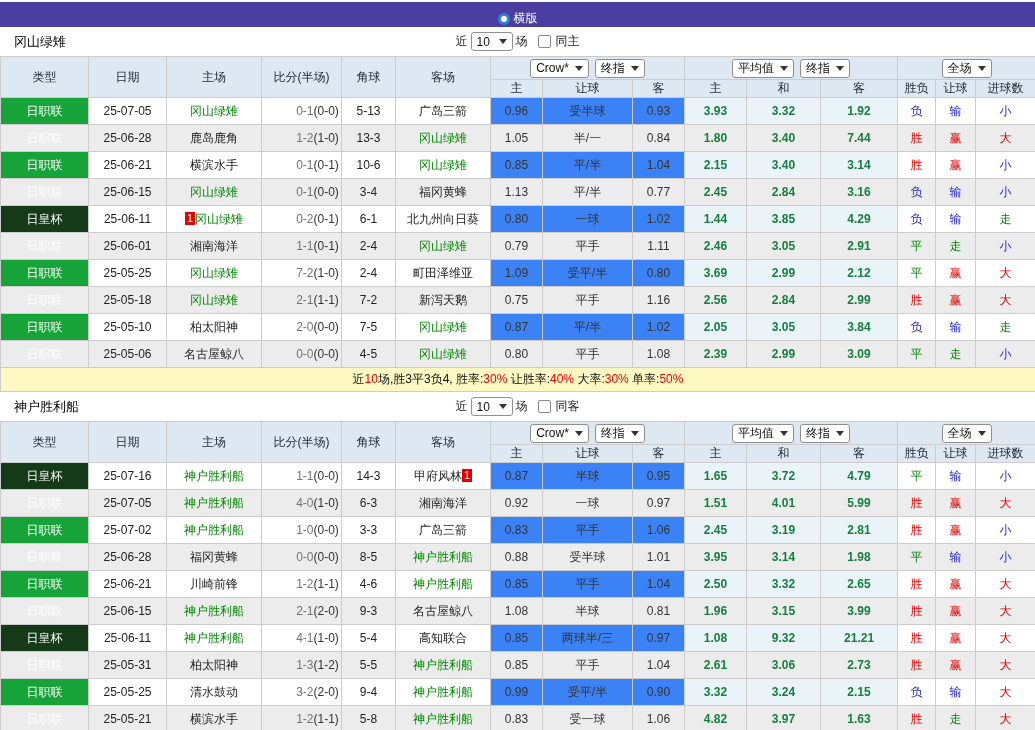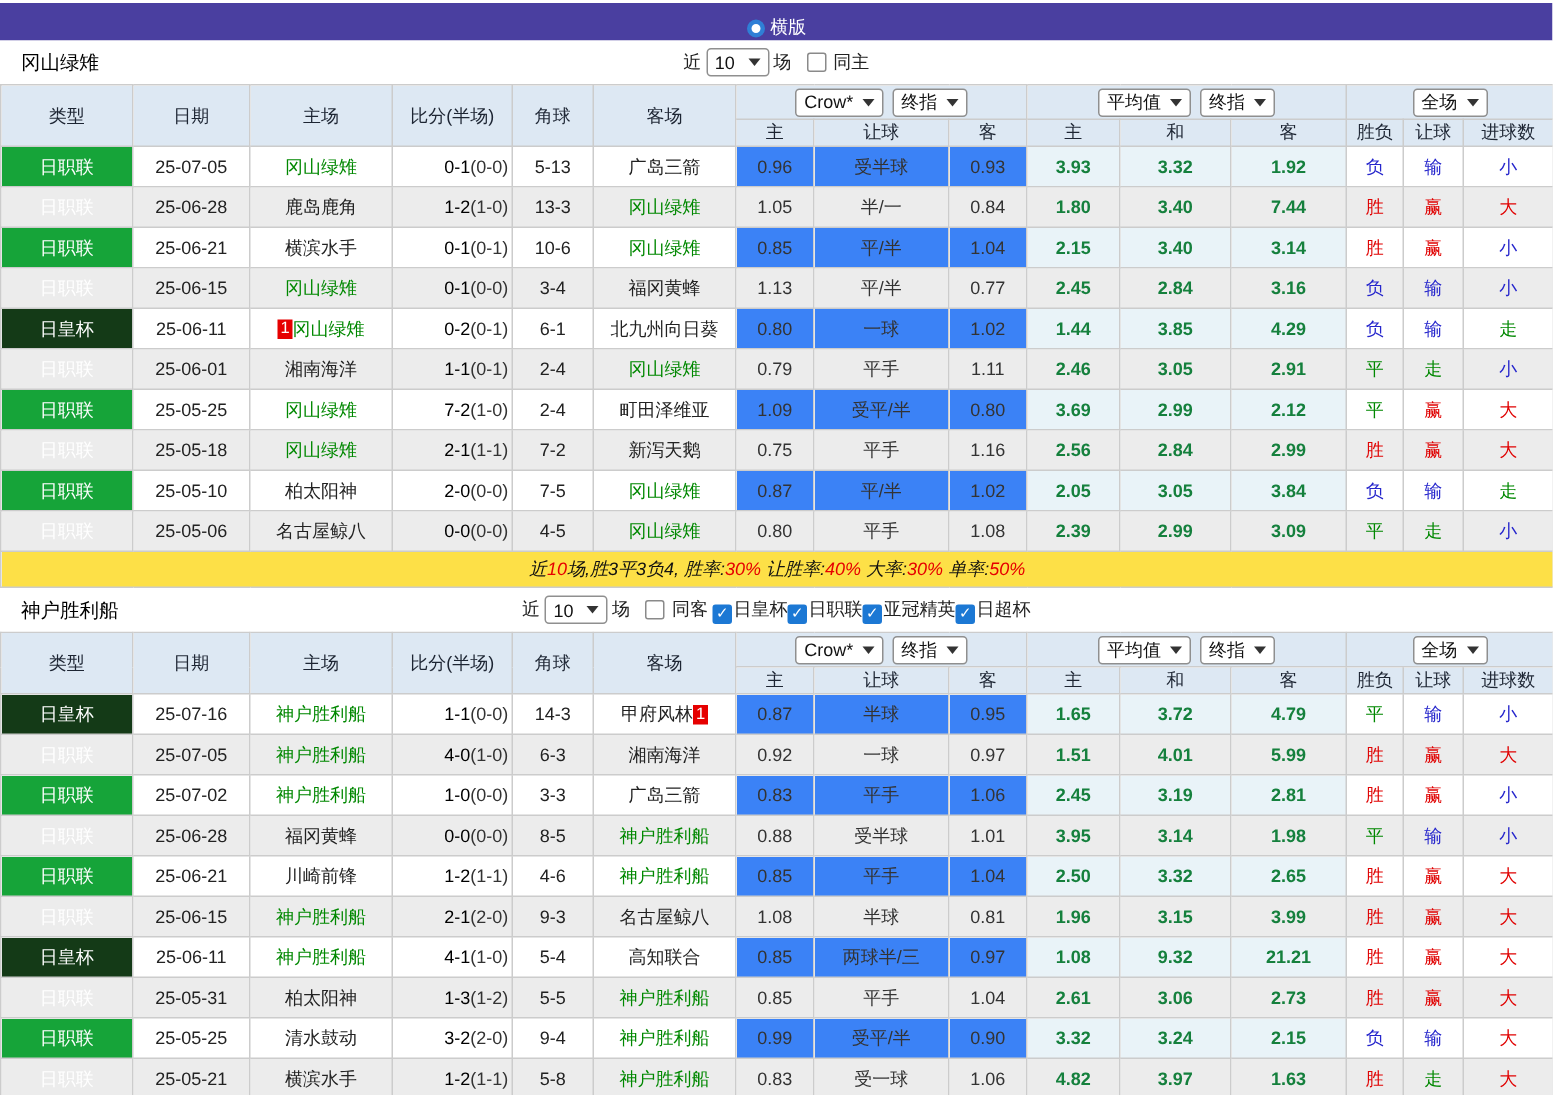--- a/index.html
+++ b/index.html
@@ -23,27 +23,27 @@
   thead tr.dd-row td{height:22px;}
   thead tr.sub-row th{height:17px;}
   .dd-wrap{display:flex;align-items:center;justify-content:center;gap:6px;}
   tbody td{height:26px;color:#222;background:#fff;}
   tr.alt td{background:#ececec;}
   td.league{background:#16a439;color:#fff;}
   td.cup{background:#143a17;color:#fff;}
   td.cream{background:#3b82f6;color:#333;}
   td.avgc{background:#e9f3f8;color:#15803d;font-weight:bold;}
   .hl{color:#008800;}
-  .score-m{color:#000000;margin-left:32px;}
+  .score-m{color:#737373;margin-left:32px;}
   .score-h{color:#333;}
   .badge{display:inline-block;background:#e60000;color:#fff;padding:0 2px;font-size:11px;line-height:13px;vertical-align:1px;}
   td.r-red{color:#e00000;}
   td.r-green{color:#008800;}
   td.r-blue{color:#2626cc;}
-  tfoot td{height:23px;background:#fde047;color:#111;font-style:italic;}
+  tfoot td{height:23px;background:#fef9c3;color:#111;}
   .sum-red{color:#e60000;}
 </style>
 </head>
 <body>
 
 <div class="topbar">
   <span class="title">近期战绩</span>
   <span class="radio-opt">
     <span class="radio"></span>
     <span>竖版</span>
@@ -324,21 +324,20 @@
     <span class="team-label">神户胜利船</span>
     <div class="filter-controls">
       <span>近</span>
       <span class="mini-select" style="min-width:42px">
         <span>10</span>
         <span class="arrow"></span>
       </span>
       <span>场</span>
       <span class="checkbox"></span>
       <span>同客</span>
-      <span id="leagues-1"><span class="checkbox checked"></span><span>日皇杯</span><span class="checkbox checked"></span><span>日职联</span><span class="checkbox checked"></span><span>亚冠精英</span><span class="checkbox checked"></span><span>日超杯</span></span>
     </div>
   </div>
   <table>
     <colgroup>
       <col style="width:88px">
         <col style="width:78px">
         <col style="width:95px">
         <col style="width:80px">
       <col style="width:54px">
         <col style="width:95px">

